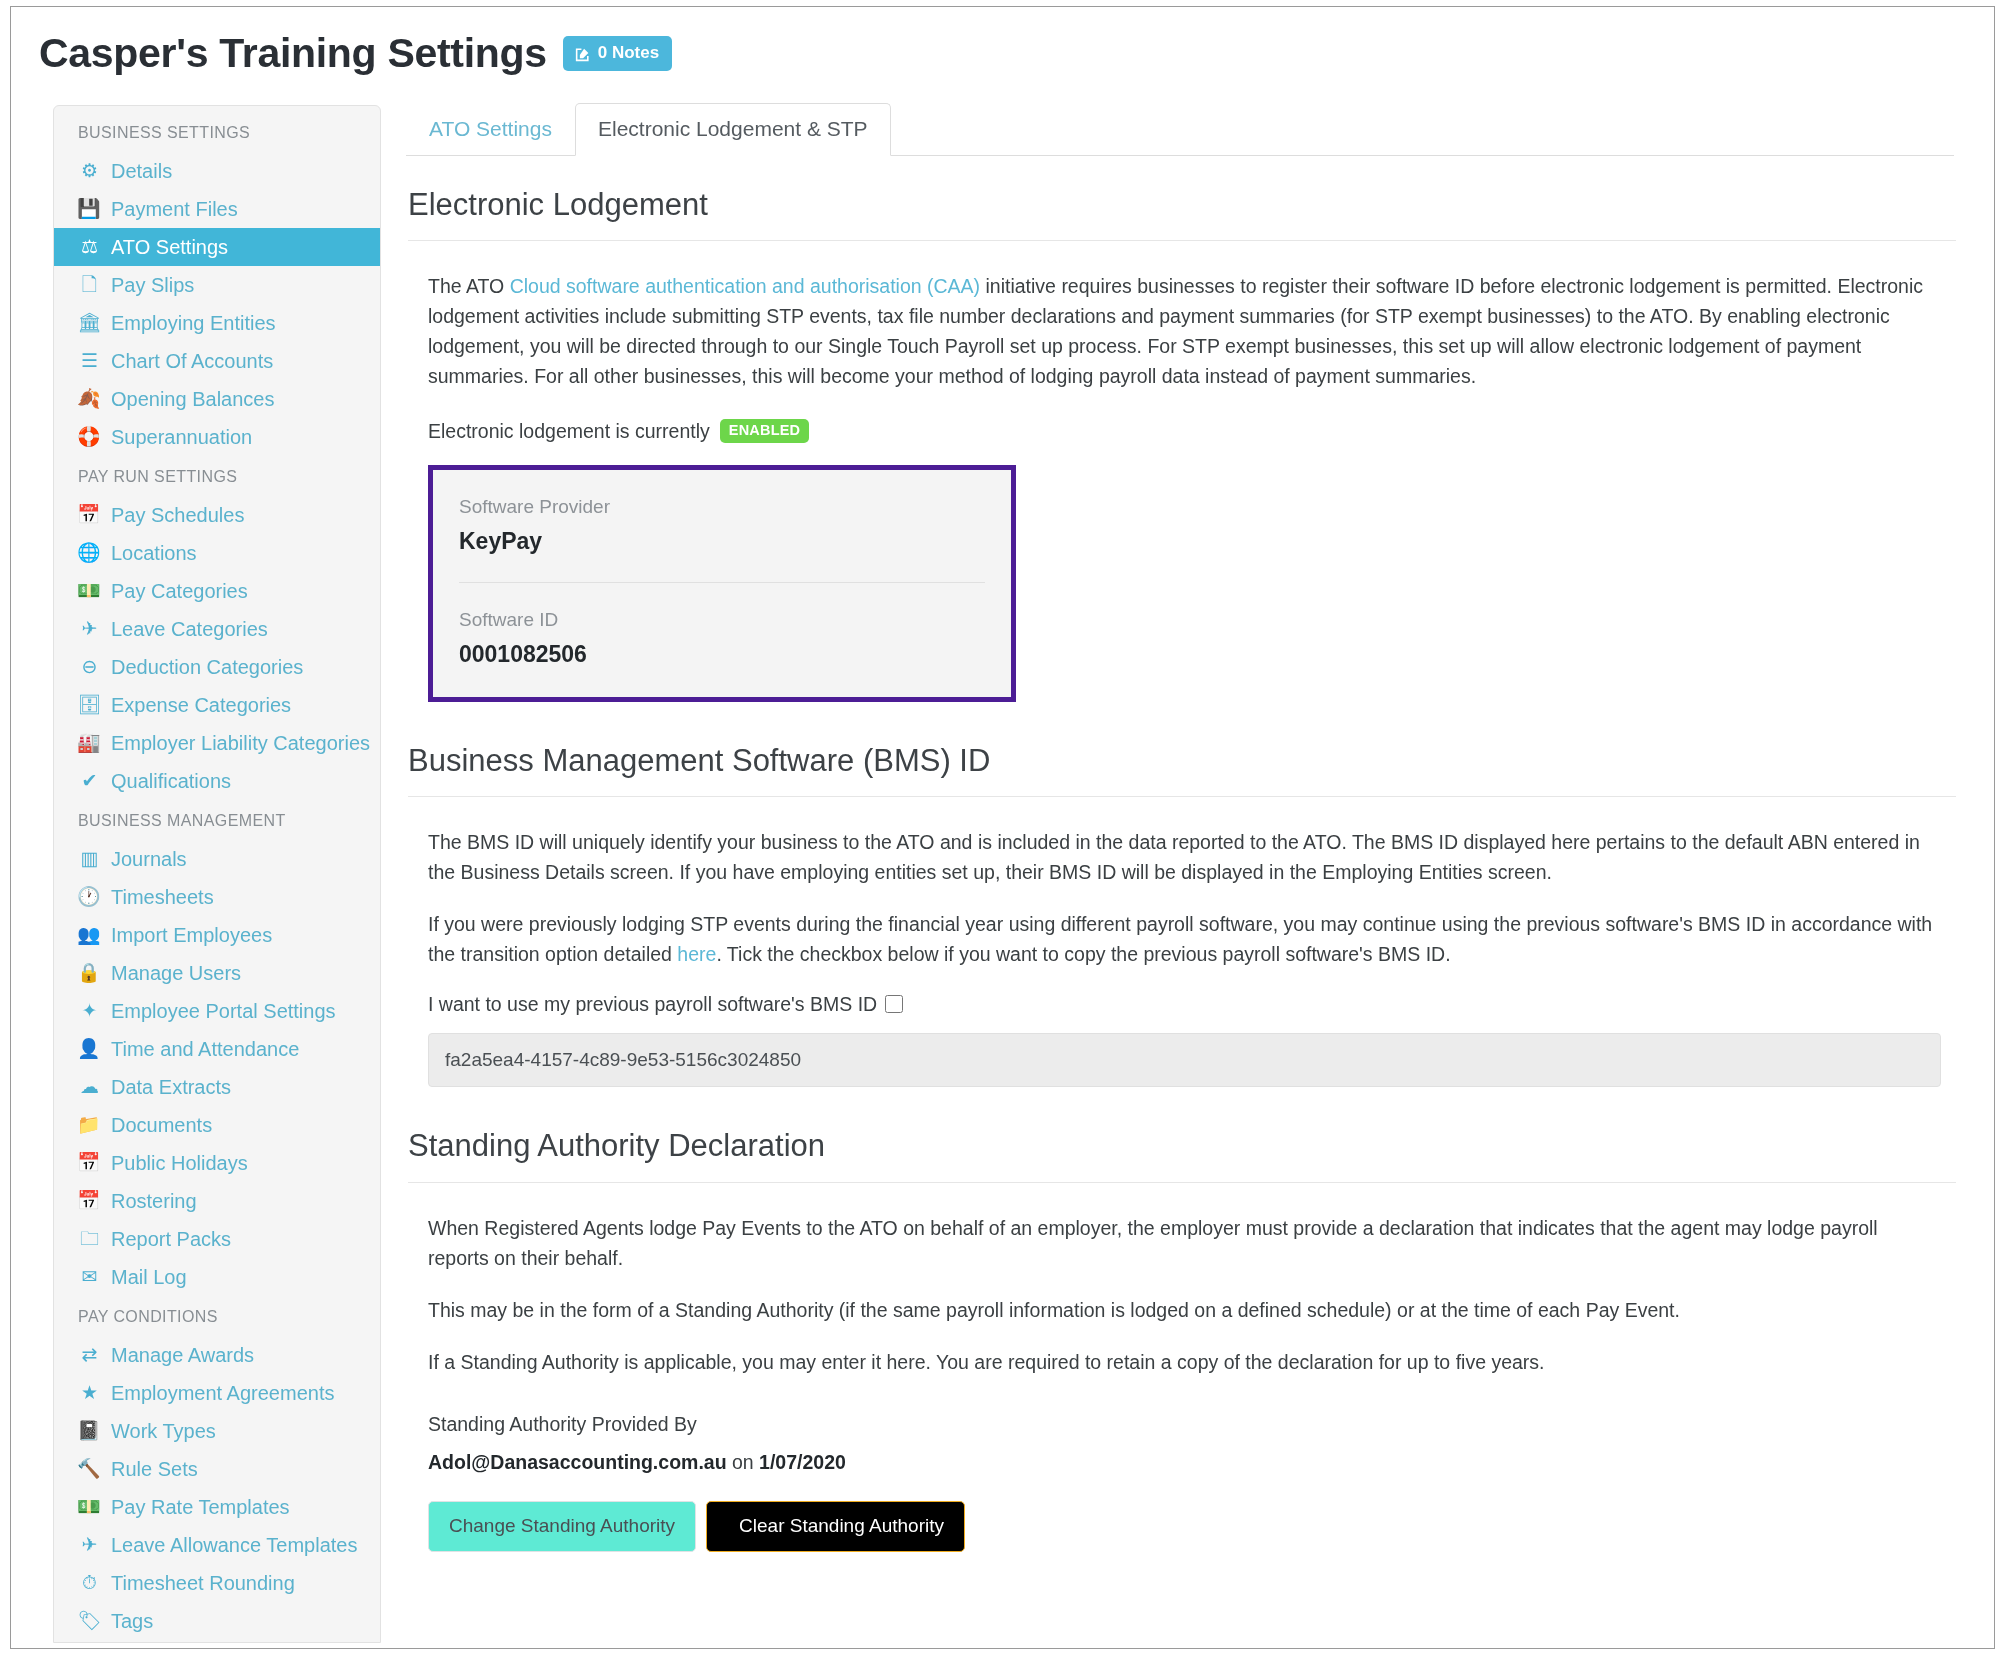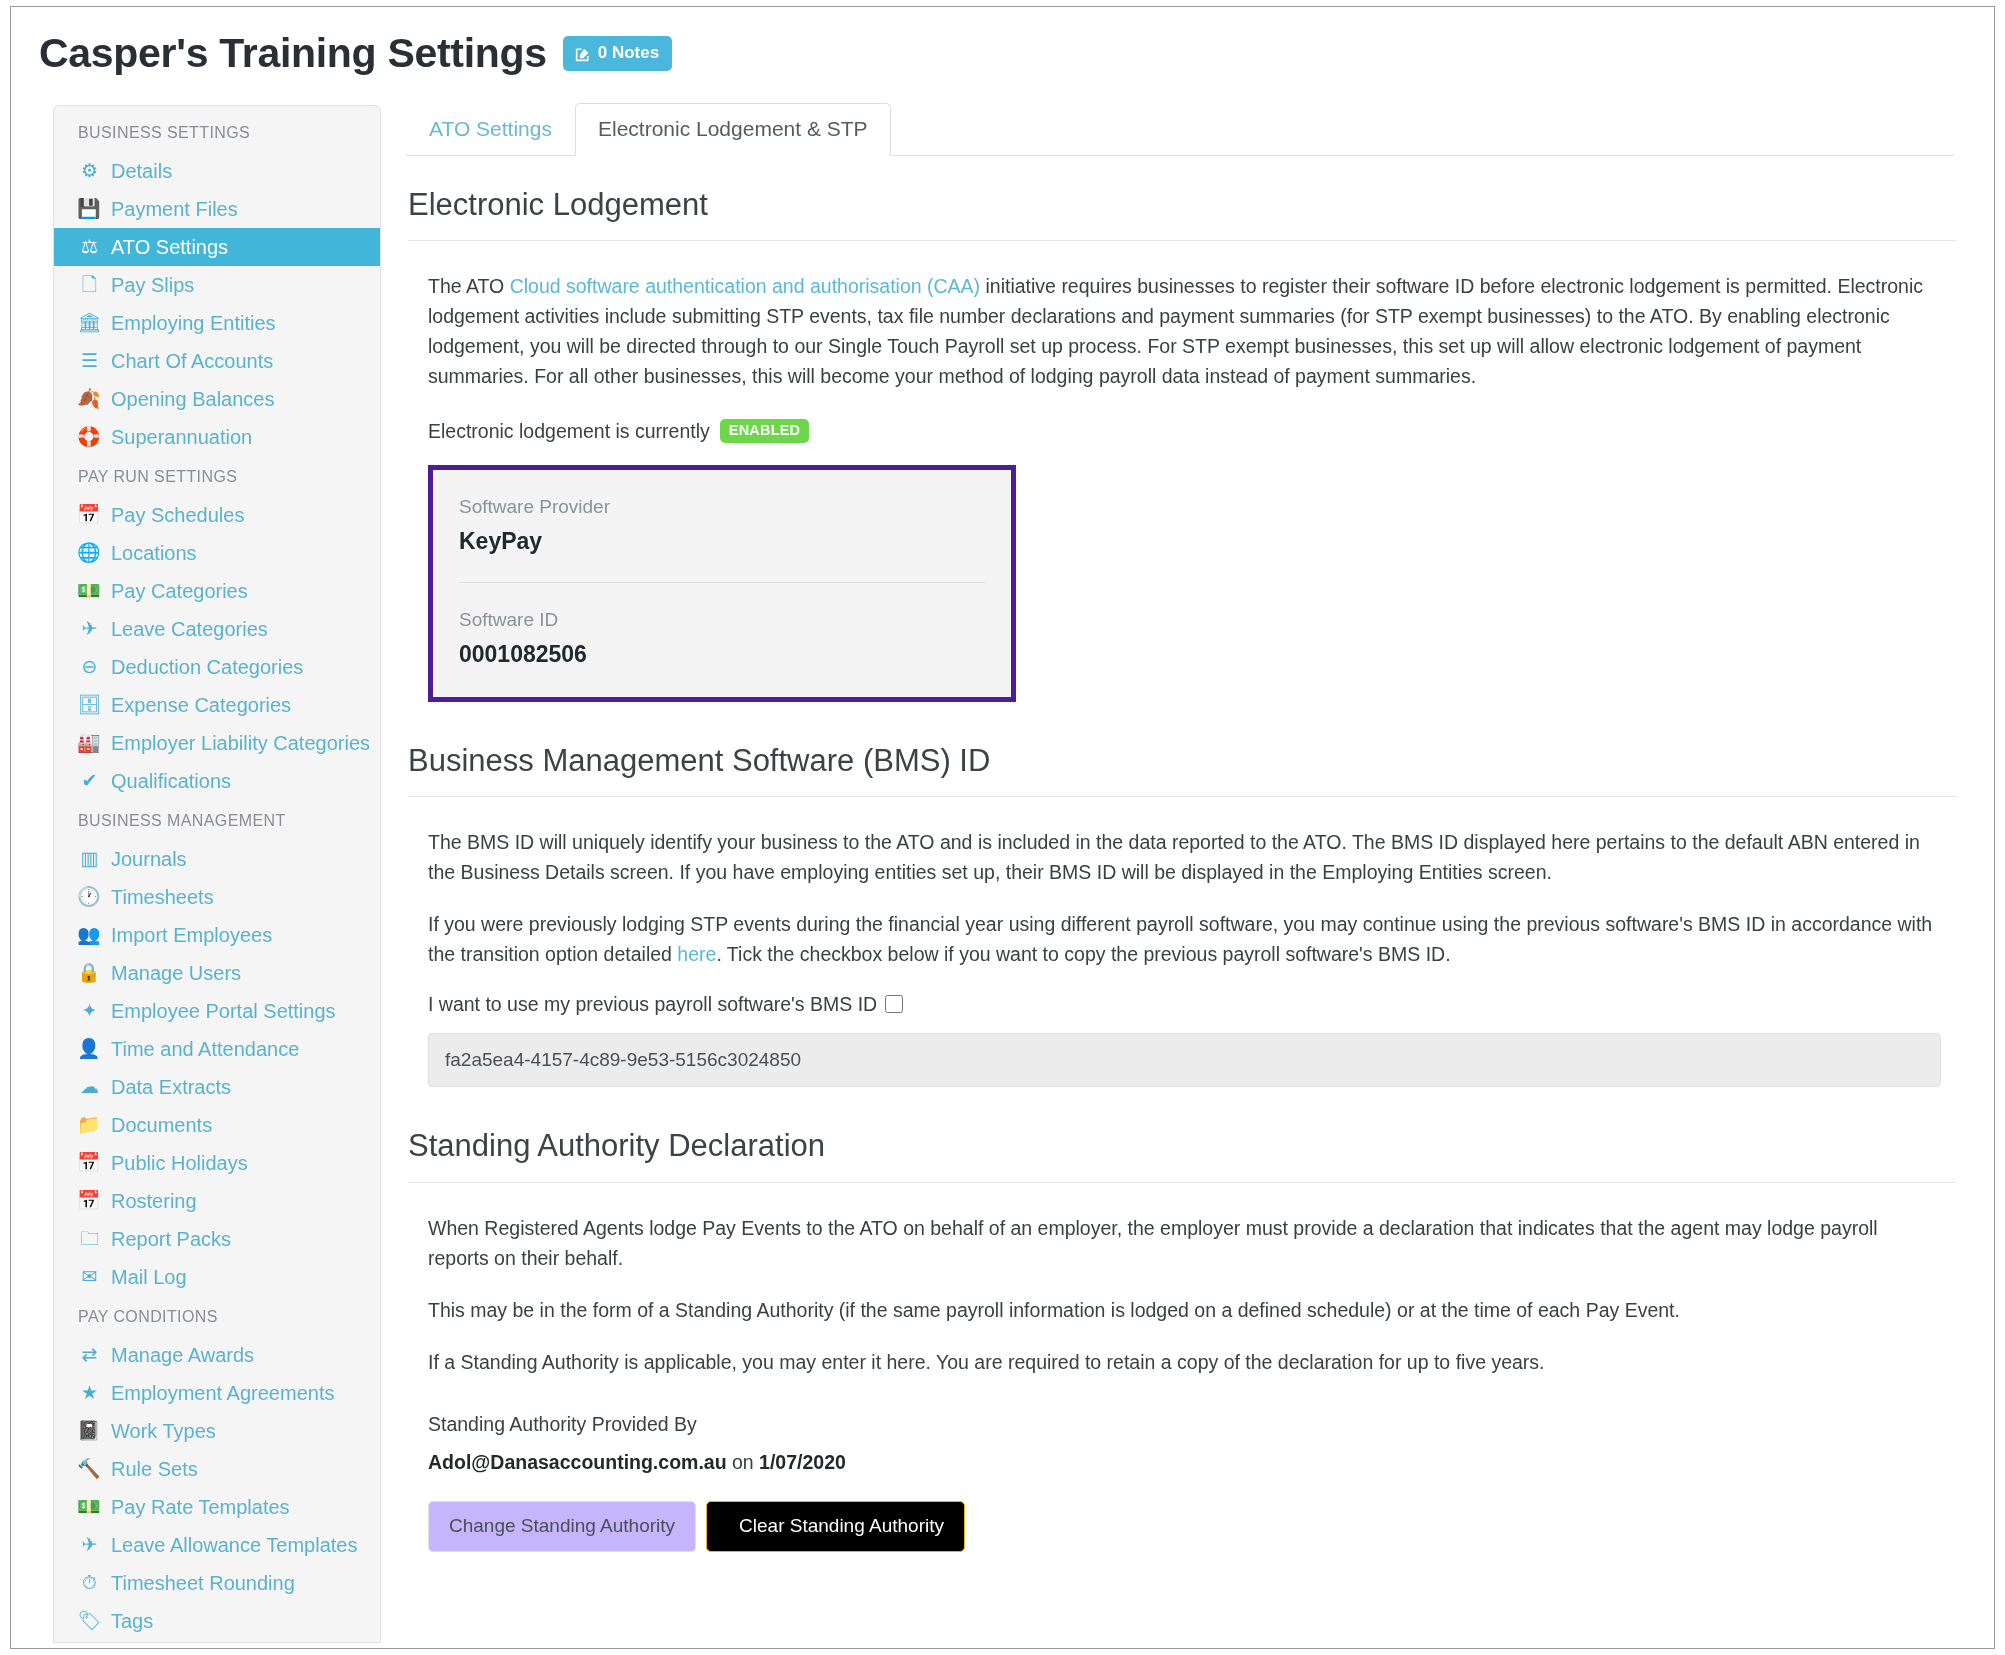--- a/index.html
+++ b/index.html
@@ -223,21 +223,21 @@
   .btn-row { margin: 24px 0 0 22px; display: flex; gap: 10px; }
   .btn {
     font-size: 19px;
     border-radius: 5px;
     padding: 12px 20px 13px 20px;
     cursor: pointer;
     line-height: 24px;
     border: 1px solid transparent;
   }
   .btn-default {
-    background: #c4b5fd;
+    background: #5eead4;
     border-color: #dfe3e5;
     color: #4a4f53;
   }
   .btn-warning {
     background: #000000;
     color: #ffffff;
     border-color: #f0ad1f;
     padding-left: 32px;
   }
 </style>

